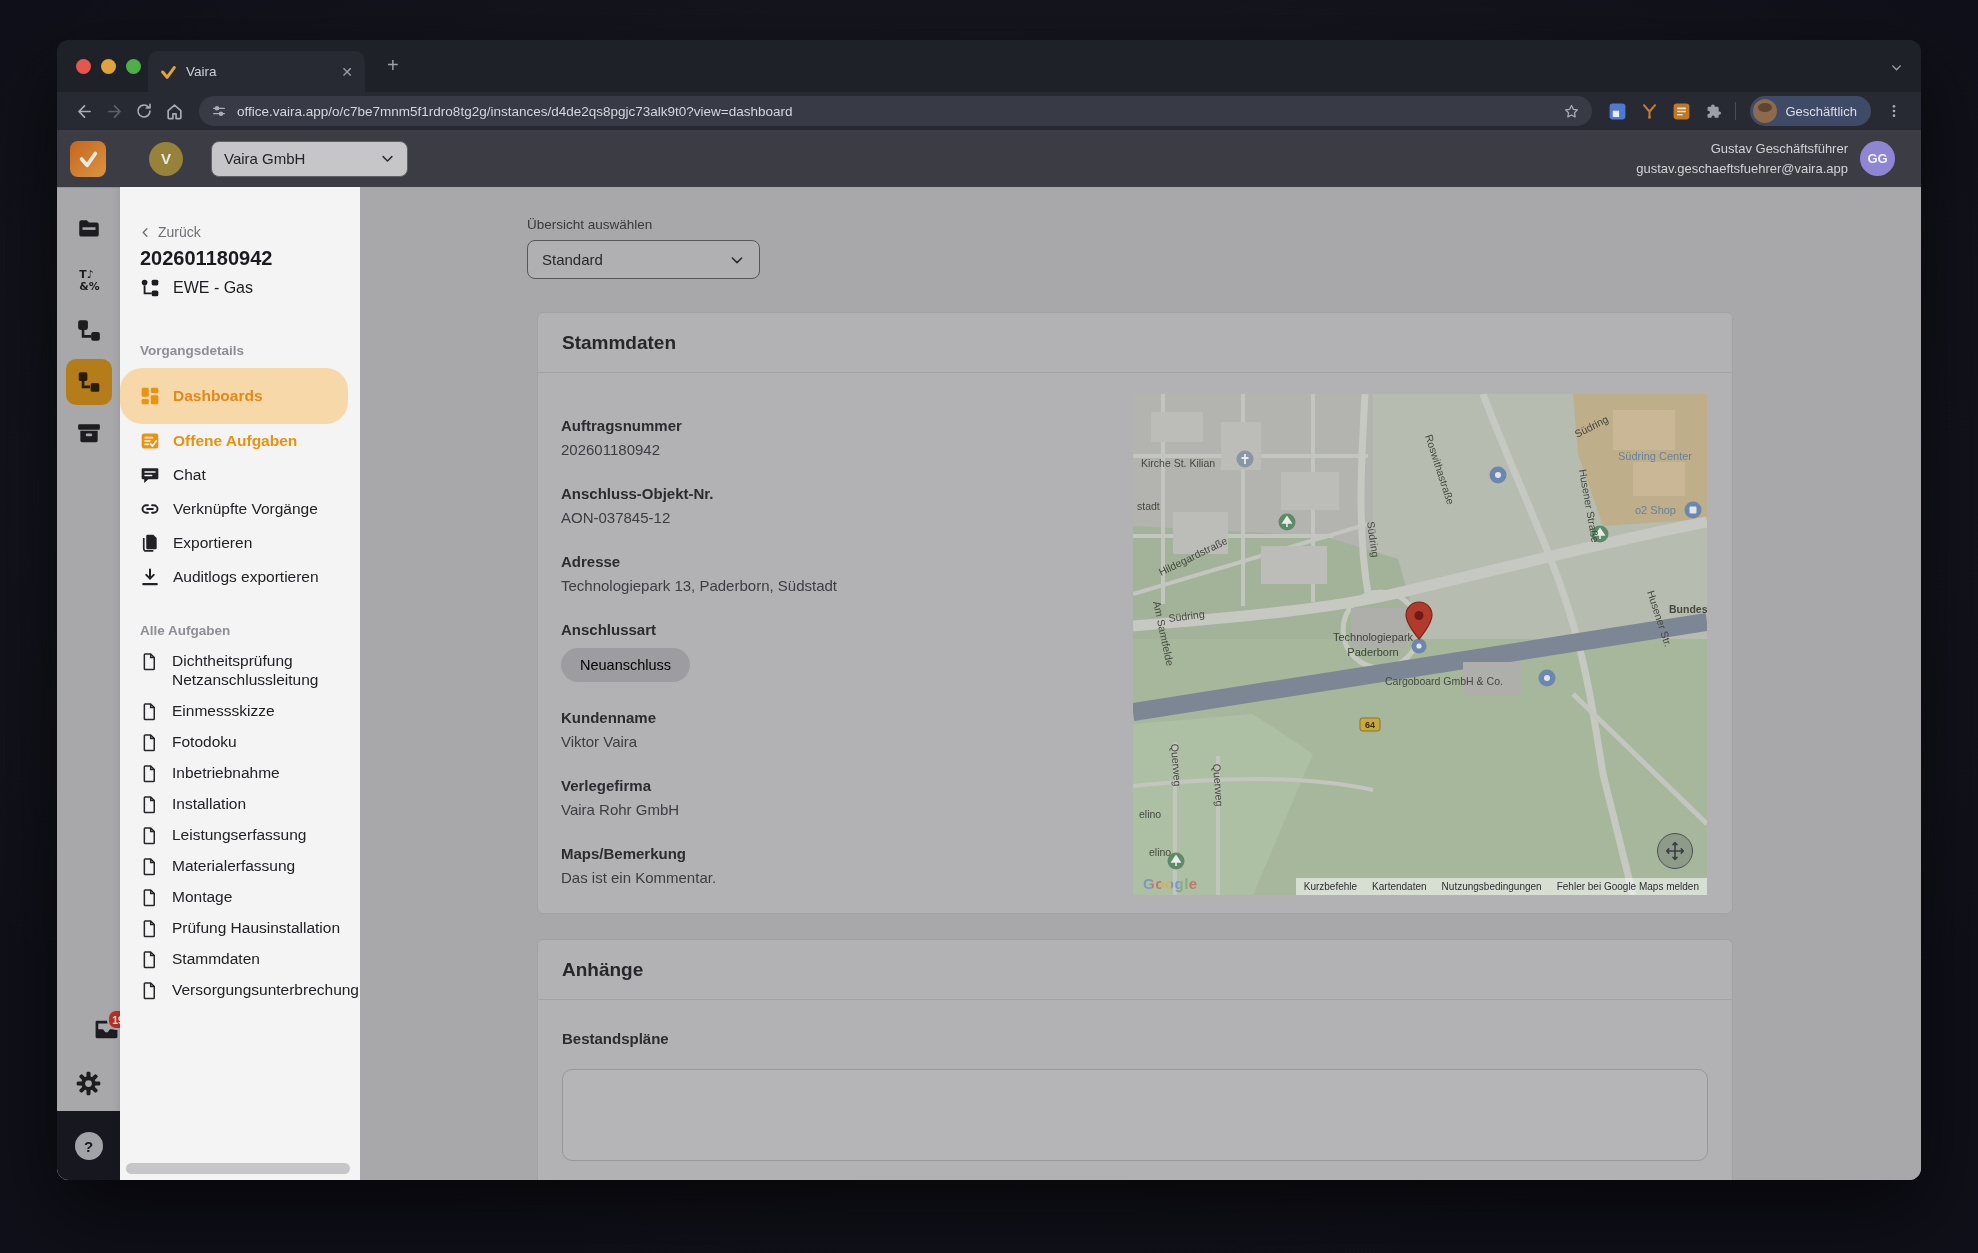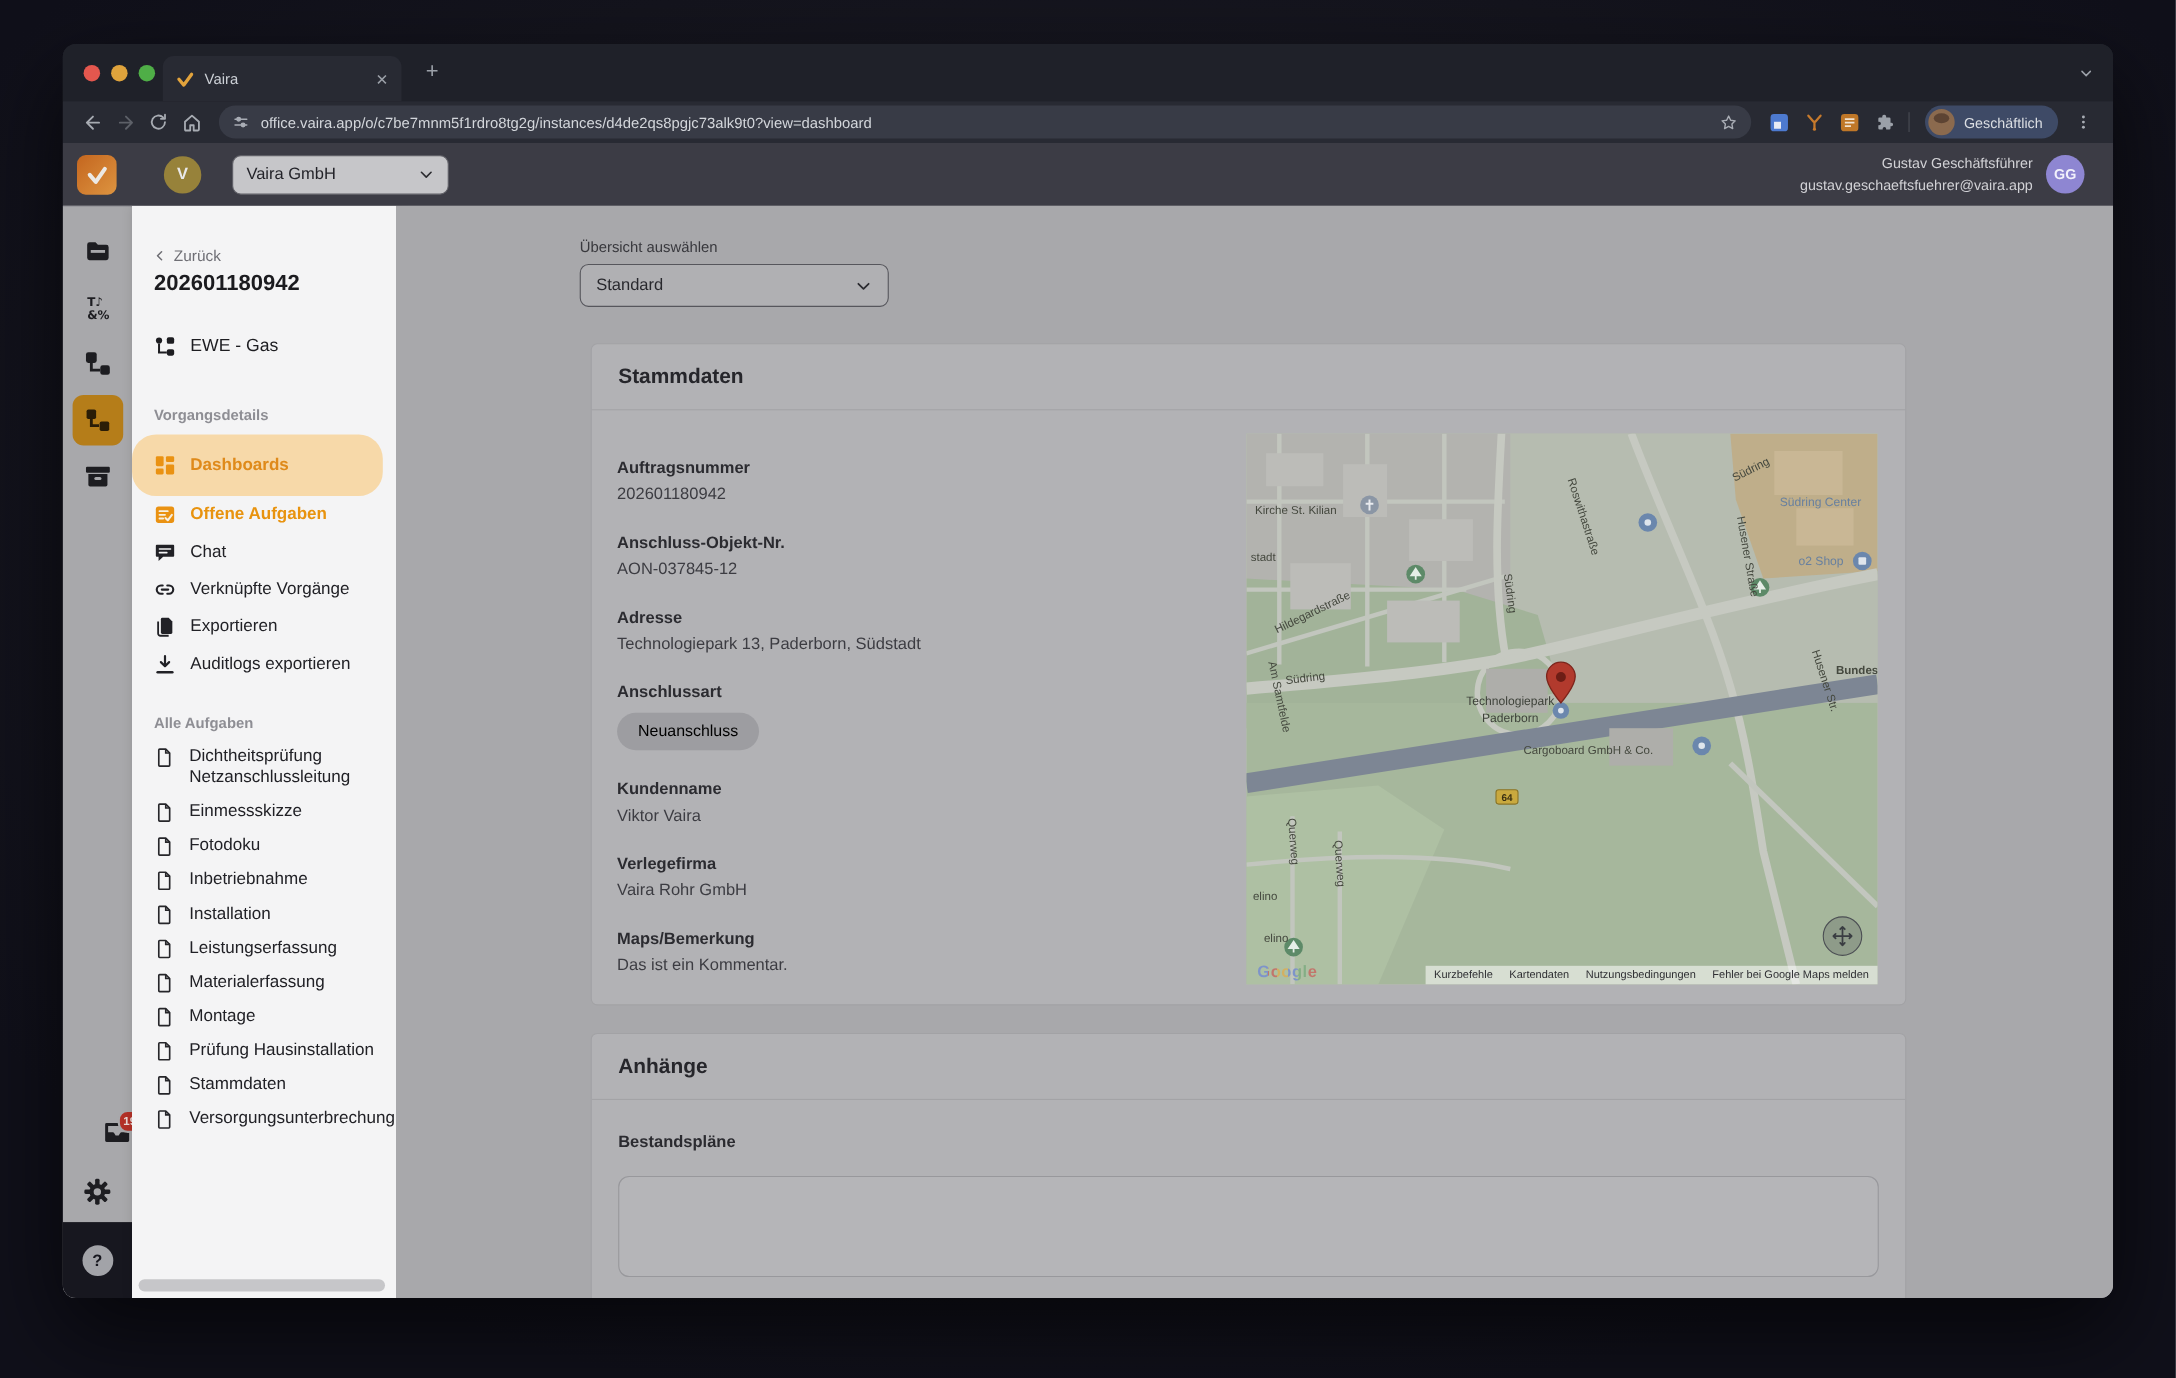--- a/index.html
+++ b/index.html
@@ -59,38 +59,38 @@
   .rail-dark{position:absolute;left:0;top:923px;width:63px;height:70px;background:#17171f;
         display:flex;align-items:center;justify-content:center;}
   .helpbtn{width:28px;height:28px;border-radius:50%;background:#a2a3a8;color:#17171f;font-weight:bold;
         font-size:15px;display:flex;align-items:center;justify-content:center;}
   
   .drawer{position:absolute;left:63px;top:0;bottom:0;width:240px;background:#f4f4f5;
         box-shadow:4px 0 12px rgba(0,0,0,.22);overflow:hidden;}
   .d-inner{padding:37px 0 0 20px;}
   .backrow{display:flex;align-items:center;gap:7px;color:#6f6f75;font-size:14px;}
   .d-title{font-size:20px;font-weight:bold;color:#1b1b1f;margin-top:7px;}
-  .ewerow{display:flex;align-items:center;gap:13px;margin-top:35px;color:#1d1d21;font-size:16px;}
+  .ewerow{display:flex;align-items:center;gap:13px;margin-top:8px;color:#1d1d21;font-size:16px;}
   .sechead{margin-top:45px;font-size:13.5px;font-weight:bold;color:#8e8e94;}
   .menu{margin-top:10px;}
   .mitem{display:flex;align-items:center;gap:13px;height:34px;color:#212126;font-size:15.5px;}
   .mitem.active{height:56px;background:#f7d9a9;border-radius:22px 0 0 22px;margin-left:-20px;
         padding-left:20px;margin-right:0;border-radius:22px;width:208px;}
   .mitem.active .mlabel{color:#df8a1a;font-weight:bold;}
   .mitem.orange .mlabel{color:#e8930f;font-weight:600;}
   .tasks{margin-top:13px;}
   .titem{display:flex;align-items:flex-start;gap:13px;margin-bottom:11px;color:#212126;font-size:15.5px;line-height:1.25;}
   .titem .ticon{flex:none;margin-top:1px;}
   .titem .tlabel{width:172px;}
   .titem.nowrap .tlabel{white-space:nowrap;overflow:visible;}
   .hscroll{position:absolute;left:6px;bottom:6px;width:224px;height:11px;border-radius:6px;background:#c6c6c9;}
   
   .main{position:absolute;left:303px;top:0;right:0;bottom:0;background:#a8a8ab;padding:30px 0 0 0;box-sizing:border-box;}
   .ov-label{margin-left:167px;font-size:13.5px;color:#38383d;}
-  .ov-select{margin-left:167px;margin-top:8px;width:281px;height:39px;border:1.5px solid #56565c;border-radius:8px;
+  .ov-select{margin-left:167px;margin-top:8px;width:233px;height:39px;border:1.5px solid #56565c;border-radius:8px;
         background:#b0b0b3;display:flex;align-items:center;justify-content:space-between;padding:0 14px;
         box-sizing:border-box;font-size:15px;color:#28282d;}
   .card{margin:33px 188px 0 177px;background:#b2b2b5;border:1px solid #a2a2a5;border-radius:6px;overflow:hidden;}
   .card.second{margin-top:25px;height:400px;}
   .card-h{height:60px;display:flex;align-items:center;padding:0 24px;font-size:19px;font-weight:600;
         color:#26262b;border-bottom:1px solid #a3a3a6;box-sizing:border-box;}
   .c1-body{display:flex;padding:21px 25px 0 23px;}
   .fields{flex:1;padding-top:23px;}
   .field{margin-bottom:27px;}
   .f-label{font-weight:bold;font-size:15px;color:#2b2b30;margin-bottom:7px;}

